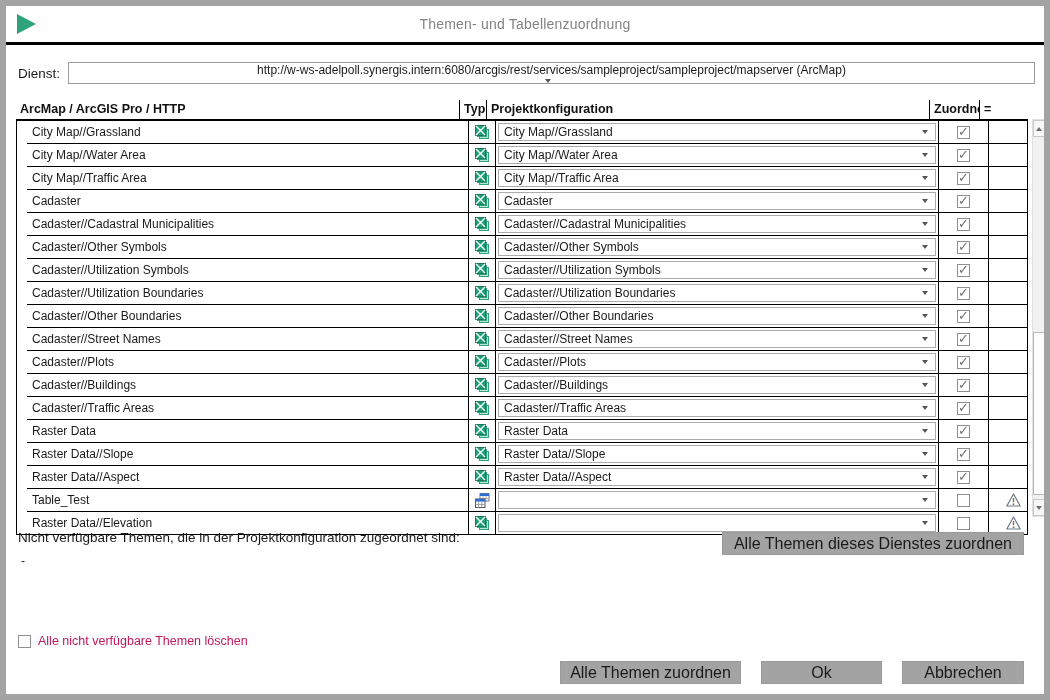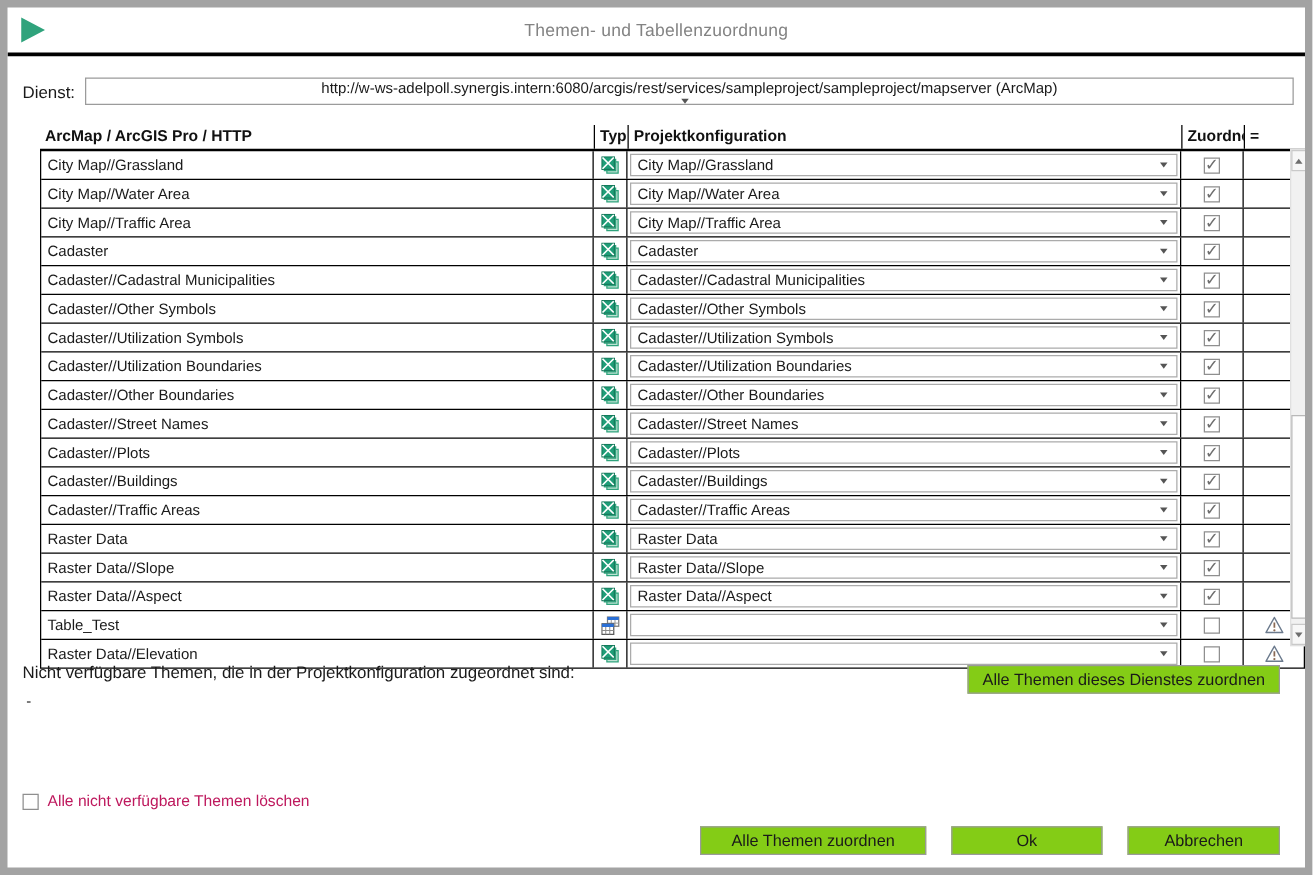--- a/index.html
+++ b/index.html
@@ -14,26 +14,26 @@
 
   
   .dienst-label{position:absolute;left:12px;top:60px;font-size:13.5px;color:#1a1a1a;}
   .dienst-select{position:absolute;left:62px;top:56px;width:967px;height:22px;box-sizing:border-box;
     border:1px solid #9b9b9b;background:#fff;display:flex;align-items:center;cursor:default;flex-direction:column;}
   .dienst-select .txt{flex:1;font-size:12px;color:#1a1a1a;padding:0 6px;white-space:nowrap;overflow:hidden;}
   .dd-arrow{width:0;height:0;border-left:3.5px solid transparent;border-right:3.5px solid transparent;
     border-top:4px solid #555;margin-right:7px;flex:0 0 auto;}
 
   
-  .maptable{position:absolute;left:26px;top:94px;width:1012px;}
+  .maptable{position:absolute;left:10px;top:94px;width:1012px;}
   .thead{display:grid;grid-template-columns:443px 27px 443px 50px 49px;height:19px;align-items:center;}
   .thead .hcell{font-size:12.5px;font-weight:bold;color:#111;padding-left:4px;box-sizing:border-box;height:19px;line-height:19px;
     white-space:nowrap;overflow:hidden;}
   .thead .hcell.sep{border-left:1px solid #000;}
-  .tbody{border:1px solid #000;border-top:2px solid #000;}
+  .tbody{border:1px solid #000;border-top:2px solid #000;padding-left:10px;}
   .trow{display:grid;grid-template-columns:442px 27px 443px 50px 49px;height:22px;border-bottom:1px solid #000;}
   .trow:last-child{border-bottom:none;}
   .cell{box-sizing:border-box;display:flex;align-items:center;min-width:0;}
   .cell.name{border-right:1px solid #000;padding-left:5px;font-size:12px;color:#1a1a1a;white-space:nowrap;overflow:hidden;}
   .cell.typ{border-right:1px solid #000;justify-content:center;}
   .cell.cfg{border-right:1px solid #000;padding:1px 2px;}
   .cell.chk{border-right:1px solid #000;justify-content:center;}
   .cell.eq{justify-content:center;}
   .dropdown{flex:1;height:18px;box-sizing:border-box;border:1px solid #ababab;background:#fff;
     display:flex;align-items:center;cursor:default;min-width:0;}
@@ -51,21 +51,21 @@
     box-sizing:border-box;display:flex;align-items:center;justify-content:center;}
   .sbtn.up{top:0;}
   .sbtn.down{bottom:0;}
   .tri-up{width:0;height:0;border-left:3.5px solid transparent;border-right:3.5px solid transparent;border-bottom:4px solid #6e6e6e;}
   .tri-down{width:0;height:0;border-left:3.5px solid transparent;border-right:3.5px solid transparent;border-top:4px solid #6e6e6e;}
   .sthumb{position:absolute;left:0;top:212px;width:12px;height:163px;background:#fdfdfd;border:1px solid #b8b8b8;box-sizing:border-box;}
 
   
   .unavail-label{position:absolute;left:12px;top:524px;font-size:13.5px;color:#1a1a1a;text-align:center;}
   .unavail-value{position:absolute;left:15px;top:548px;font-size:12px;color:#1a1a1a;}
-  .btn{box-sizing:border-box;border:1px solid #9a9a9a;background:#84cc16;color:#1a1a1a;font-size:13px;
+  .btn{box-sizing:border-box;border:1px solid #9a9a9a;background:#a3a3a3;color:#1a1a1a;font-size:16px;
     font-family:"Liberation Sans",sans-serif;text-align:center;cursor:default;display:flex;align-items:center;justify-content:center;}
   .assign-service-btn{position:absolute;right:20px;top:526px;height:23px;padding:0 11px;}
   .del-row{position:absolute;left:12px;top:628px;display:flex;align-items:center;gap:7px;}
   .del-row .lbl{font-size:12.5px;color:#be185d;}
   .footer-btns{position:absolute;right:20px;top:655px;display:flex;gap:20px;}
   .footer-btns .btn{height:23px;}
   .btn-assign-all{width:181px;}
   .btn-ok{width:121px;}
   .btn-cancel{width:122px;}
 </style>

